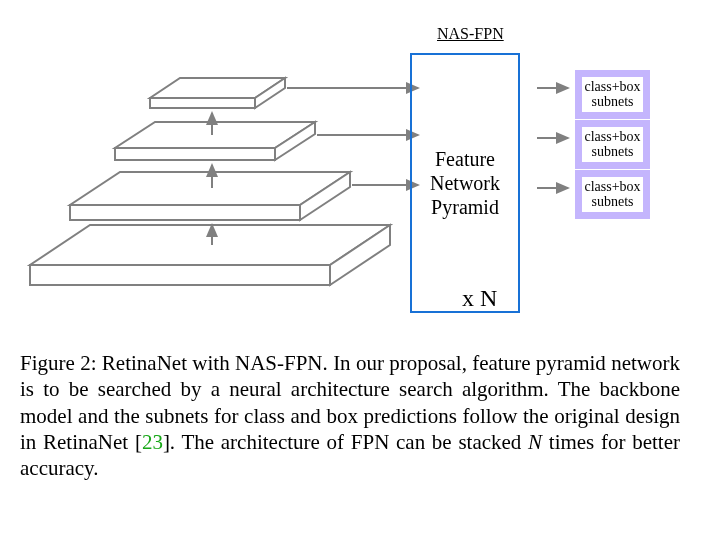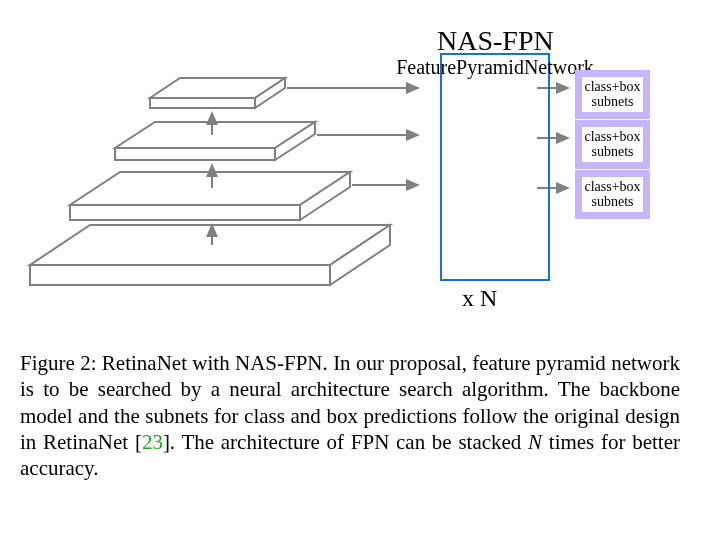--- a/index.html
+++ b/index.html
@@ -29,35 +29,36 @@
     font-style: italic;
     font-family: "Times New Roman", serif;
   }
   svg {
     position: absolute;
     top: 0;
     left: 0;
   }
   .fpn-title {
     position: absolute;
-    font-size: 28px;
+    font-size: 16px;
     left: 417px;
     top: 5px;
+    text-decoration: underline;
   }
   .fpn-box {
     position: absolute;
-    left: 420px;
+    left: 390px;
     top: 33px;
     width: 110px;
-    height: 228px;
+    height: 260px;
     border: 2px solid #1871d6;
     box-sizing: border-box;
     text-align: center;
     display: flex;
-    flex-direction: row;
+    flex-direction: column;
     justify-content: center;
     font-size: 20px;
     line-height: 1.2;
   }
   .xn {
     position: absolute;
     left: 442px;
     top: 265px;
     font-size: 24px;
   }
@@ -130,22 +131,22 @@
       <line x1="517" y1="68" x2="548" y2="68"></line>
       <line x1="517" y1="118" x2="548" y2="118"></line>
       <line x1="517" y1="168" x2="548" y2="168"></line>
     </g>
   </svg>
 
   <div class="fpn-title">NAS-FPN</div>
 
   <div class="fpn-box">
     <div>Feature</div>
+    <div>Network</div>
     <div>Pyramid</div>
-    <div>Network</div>
   </div>
 
   <div class="xn">x N</div>
 
   <div class="subnet s1">
     <div>class+box</div>
     <div>subnets</div>
   </div>
   <div class="subnet s2">
     <div>class+box</div>

